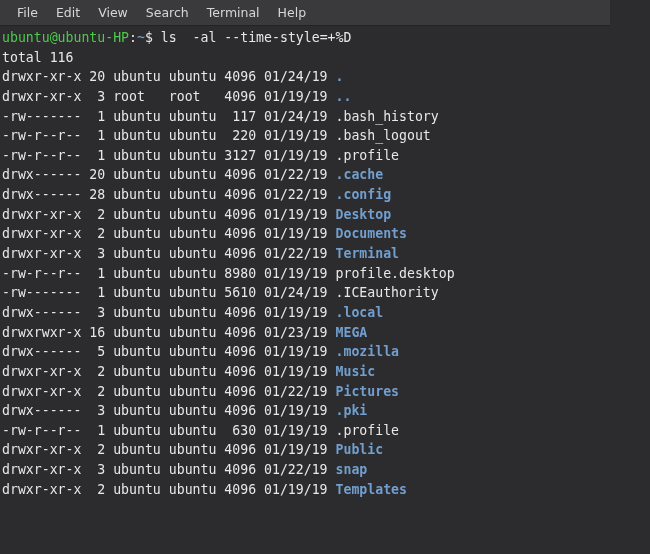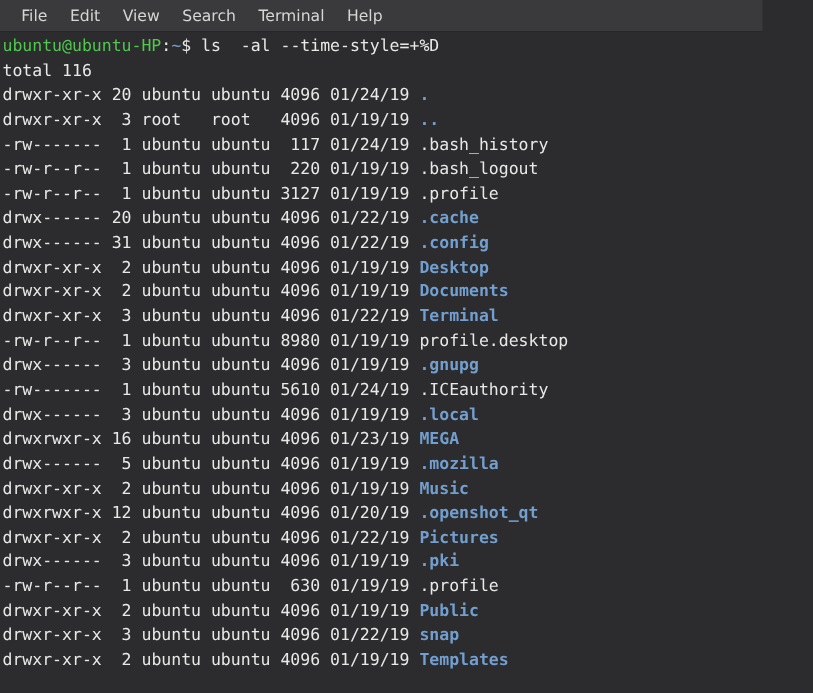--- a/index.html
+++ b/index.html
@@ -86,32 +86,30 @@
 
   <div class="screen" id="screen">
       <div class="line"><span class="c-green sp">ubuntu@ubuntu-HP</span><span class="c-white sp">:</span><span class="c-blue sp">~</span><span class="c-white sp">$</span><span class="c-white sp"> ls  -al --time-style=+%D</span></div>
       <div class="line">total 116</div>
       <div class="line"><span class="c-plain sp">drwxr-xr-x</span><span class="c-plain sp"> 20</span><span class="c-plain sp"> ubuntu</span><span class="c-plain sp"> ubuntu</span><span class="c-plain sp"> 4096</span><span class="c-plain sp"> 01/24/19</span><span class="c-dir sp"> .</span></div>
       <div class="line"><span class="c-plain sp">drwxr-xr-x</span><span class="c-plain sp">  3</span><span class="c-plain sp"> root  </span><span class="c-plain sp"> root  </span><span class="c-plain sp"> 4096</span><span class="c-plain sp"> 01/19/19</span><span class="c-dir sp"> ..</span></div>
       <div class="line"><span class="c-plain sp">-rw-------</span><span class="c-plain sp">  1</span><span class="c-plain sp"> ubuntu</span><span class="c-plain sp"> ubuntu</span><span class="c-plain sp">  117</span><span class="c-plain sp"> 01/24/19</span><span class="c-plain sp"> .bash_history</span></div>
       <div class="line"><span class="c-plain sp">-rw-r--r--</span><span class="c-plain sp">  1</span><span class="c-plain sp"> ubuntu</span><span class="c-plain sp"> ubuntu</span><span class="c-plain sp">  220</span><span class="c-plain sp"> 01/19/19</span><span class="c-plain sp"> .bash_logout</span></div>
       <div class="line"><span class="c-plain sp">-rw-r--r--</span><span class="c-plain sp">  1</span><span class="c-plain sp"> ubuntu</span><span class="c-plain sp"> ubuntu</span><span class="c-plain sp"> 3127</span><span class="c-plain sp"> 01/19/19</span><span class="c-plain sp"> .profile</span></div>
       <div class="line"><span class="c-plain sp">drwx------</span><span class="c-plain sp"> 20</span><span class="c-plain sp"> ubuntu</span><span class="c-plain sp"> ubuntu</span><span class="c-plain sp"> 4096</span><span class="c-plain sp"> 01/22/19</span><span class="c-dir sp"> .cache</span></div>
-      <div class="line"><span class="c-plain sp">drwx------</span><span class="c-plain sp"> 31</span><span class="c-plain sp"> ubuntu</span><span class="c-plain sp"> ubuntu</span><span class="c-plain sp"> 4096</span><span class="c-plain sp"> 01/22/19</span><span class="c-dir sp"> .config</span></div>
+      <div class="line"><span class="c-plain sp">drwx------</span><span class="c-plain sp"> 28</span><span class="c-plain sp"> ubuntu</span><span class="c-plain sp"> ubuntu</span><span class="c-plain sp"> 4096</span><span class="c-plain sp"> 01/22/19</span><span class="c-dir sp"> .config</span></div>
       <div class="line"><span class="c-plain sp">drwxr-xr-x</span><span class="c-plain sp">  2</span><span class="c-plain sp"> ubuntu</span><span class="c-plain sp"> ubuntu</span><span class="c-plain sp"> 4096</span><span class="c-plain sp"> 01/19/19</span><span class="c-dir sp"> Desktop</span></div>
       <div class="line"><span class="c-plain sp">drwxr-xr-x</span><span class="c-plain sp">  2</span><span class="c-plain sp"> ubuntu</span><span class="c-plain sp"> ubuntu</span><span class="c-plain sp"> 4096</span><span class="c-plain sp"> 01/19/19</span><span class="c-dir sp"> Documents</span></div>
       <div class="line"><span class="c-plain sp">drwxr-xr-x</span><span class="c-plain sp">  3</span><span class="c-plain sp"> ubuntu</span><span class="c-plain sp"> ubuntu</span><span class="c-plain sp"> 4096</span><span class="c-plain sp"> 01/22/19</span><span class="c-dir sp"> Terminal</span></div>
       <div class="line"><span class="c-plain sp">-rw-r--r--</span><span class="c-plain sp">  1</span><span class="c-plain sp"> ubuntu</span><span class="c-plain sp"> ubuntu</span><span class="c-plain sp"> 8980</span><span class="c-plain sp"> 01/19/19</span><span class="c-plain sp"> profile.desktop</span></div>
-      <div class="line"><span class="c-plain sp">drwx------</span><span class="c-plain sp">  3</span><span class="c-plain sp"> ubuntu</span><span class="c-plain sp"> ubuntu</span><span class="c-plain sp"> 4096</span><span class="c-plain sp"> 01/19/19</span><span class="c-dir sp"> .gnupg</span></div>
       <div class="line"><span class="c-plain sp">-rw-------</span><span class="c-plain sp">  1</span><span class="c-plain sp"> ubuntu</span><span class="c-plain sp"> ubuntu</span><span class="c-plain sp"> 5610</span><span class="c-plain sp"> 01/24/19</span><span class="c-plain sp"> .ICEauthority</span></div>
       <div class="line"><span class="c-plain sp">drwx------</span><span class="c-plain sp">  3</span><span class="c-plain sp"> ubuntu</span><span class="c-plain sp"> ubuntu</span><span class="c-plain sp"> 4096</span><span class="c-plain sp"> 01/19/19</span><span class="c-dir sp"> .local</span></div>
       <div class="line"><span class="c-plain sp">drwxrwxr-x</span><span class="c-plain sp"> 16</span><span class="c-plain sp"> ubuntu</span><span class="c-plain sp"> ubuntu</span><span class="c-plain sp"> 4096</span><span class="c-plain sp"> 01/23/19</span><span class="c-dir sp"> MEGA</span></div>
       <div class="line"><span class="c-plain sp">drwx------</span><span class="c-plain sp">  5</span><span class="c-plain sp"> ubuntu</span><span class="c-plain sp"> ubuntu</span><span class="c-plain sp"> 4096</span><span class="c-plain sp"> 01/19/19</span><span class="c-dir sp"> .mozilla</span></div>
       <div class="line"><span class="c-plain sp">drwxr-xr-x</span><span class="c-plain sp">  2</span><span class="c-plain sp"> ubuntu</span><span class="c-plain sp"> ubuntu</span><span class="c-plain sp"> 4096</span><span class="c-plain sp"> 01/19/19</span><span class="c-dir sp"> Music</span></div>
-      <div class="line"><span class="c-plain sp">drwxrwxr-x</span><span class="c-plain sp"> 12</span><span class="c-plain sp"> ubuntu</span><span class="c-plain sp"> ubuntu</span><span class="c-plain sp"> 4096</span><span class="c-plain sp"> 01/20/19</span><span class="c-dir sp"> .openshot_qt</span></div>
       <div class="line"><span class="c-plain sp">drwxr-xr-x</span><span class="c-plain sp">  2</span><span class="c-plain sp"> ubuntu</span><span class="c-plain sp"> ubuntu</span><span class="c-plain sp"> 4096</span><span class="c-plain sp"> 01/22/19</span><span class="c-dir sp"> Pictures</span></div>
       <div class="line"><span class="c-plain sp">drwx------</span><span class="c-plain sp">  3</span><span class="c-plain sp"> ubuntu</span><span class="c-plain sp"> ubuntu</span><span class="c-plain sp"> 4096</span><span class="c-plain sp"> 01/19/19</span><span class="c-dir sp"> .pki</span></div>
       <div class="line"><span class="c-plain sp">-rw-r--r--</span><span class="c-plain sp">  1</span><span class="c-plain sp"> ubuntu</span><span class="c-plain sp"> ubuntu</span><span class="c-plain sp">  630</span><span class="c-plain sp"> 01/19/19</span><span class="c-plain sp"> .profile</span></div>
       <div class="line"><span class="c-plain sp">drwxr-xr-x</span><span class="c-plain sp">  2</span><span class="c-plain sp"> ubuntu</span><span class="c-plain sp"> ubuntu</span><span class="c-plain sp"> 4096</span><span class="c-plain sp"> 01/19/19</span><span class="c-dir sp"> Public</span></div>
       <div class="line"><span class="c-plain sp">drwxr-xr-x</span><span class="c-plain sp">  3</span><span class="c-plain sp"> ubuntu</span><span class="c-plain sp"> ubuntu</span><span class="c-plain sp"> 4096</span><span class="c-plain sp"> 01/22/19</span><span class="c-dir sp"> snap</span></div>
       <div class="line"><span class="c-plain sp">drwxr-xr-x</span><span class="c-plain sp">  2</span><span class="c-plain sp"> ubuntu</span><span class="c-plain sp"> ubuntu</span><span class="c-plain sp"> 4096</span><span class="c-plain sp"> 01/19/19</span><span class="c-dir sp"> Templates</span></div>
     </div>
 
 </div>
 

